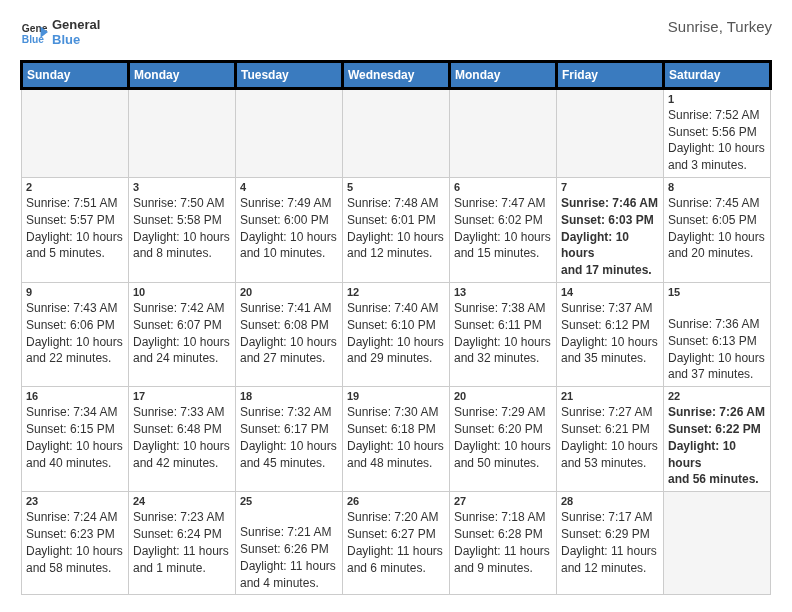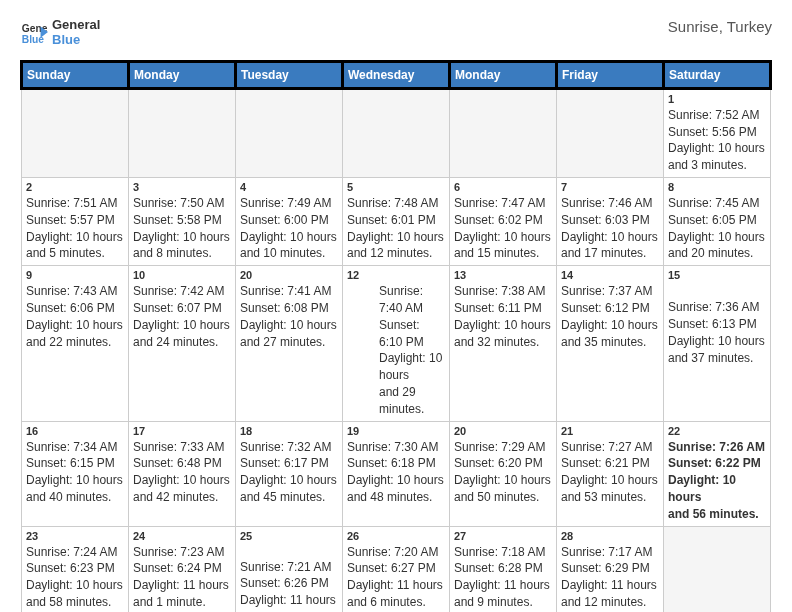--- a/index.html
+++ b/index.html
@@ -159,21 +159,21 @@
           </td>
           <td>
             <span class="day-num">6</span>
             <div class="day-info" style="white-space: pre-line;">Sunrise: 7:47 AM
 Sunset: 6:02 PM
 Daylight: 10 hours
 and 15 minutes.</div>
           </td>
           <td>
             <span class="day-num">7</span>
-            <div class="day-info" style="white-space: pre-line;">Sunrise: 7:46 AM
+            <div class="day-info" style="white-space: pre-line; font-weight: bold;">Sunrise: 7:46 AM
 Sunset: 6:03 PM
 Daylight: 10 hours
 and 17 minutes.</div>
           </td>
           <td>
             <span class="day-num">8</span>
             <div class="day-info" style="white-space: pre-line;">Sunrise: 7:45 AM
 Sunset: 6:05 PM
 Daylight: 10 hours
 and 20 minutes.</div>
@@ -196,21 +196,21 @@
           </td>
           <td>
             <span class="day-num">20</span>
             <div class="day-info" style="white-space: pre-line;">Sunrise: 7:41 AM
 Sunset: 6:08 PM
 Daylight: 10 hours
 and 27 minutes.</div>
           </td>
           <td>
             <span class="day-num">12</span>
-            <div class="day-info" style="white-space: pre-line; margin-left: 32px;">Sunrise: 7:40 AM
+            <div class="day-info" style="white-space: pre-line;">Sunrise: 7:40 AM
 Sunset: 6:10 PM
 Daylight: 10 hours
 and 29 minutes.</div>
           </td>
           <td>
             <span class="day-num">13</span>
             <div class="day-info" style="white-space: pre-line;">Sunrise: 7:38 AM
 Sunset: 6:11 PM
 Daylight: 10 hours
 and 32 minutes.</div>

